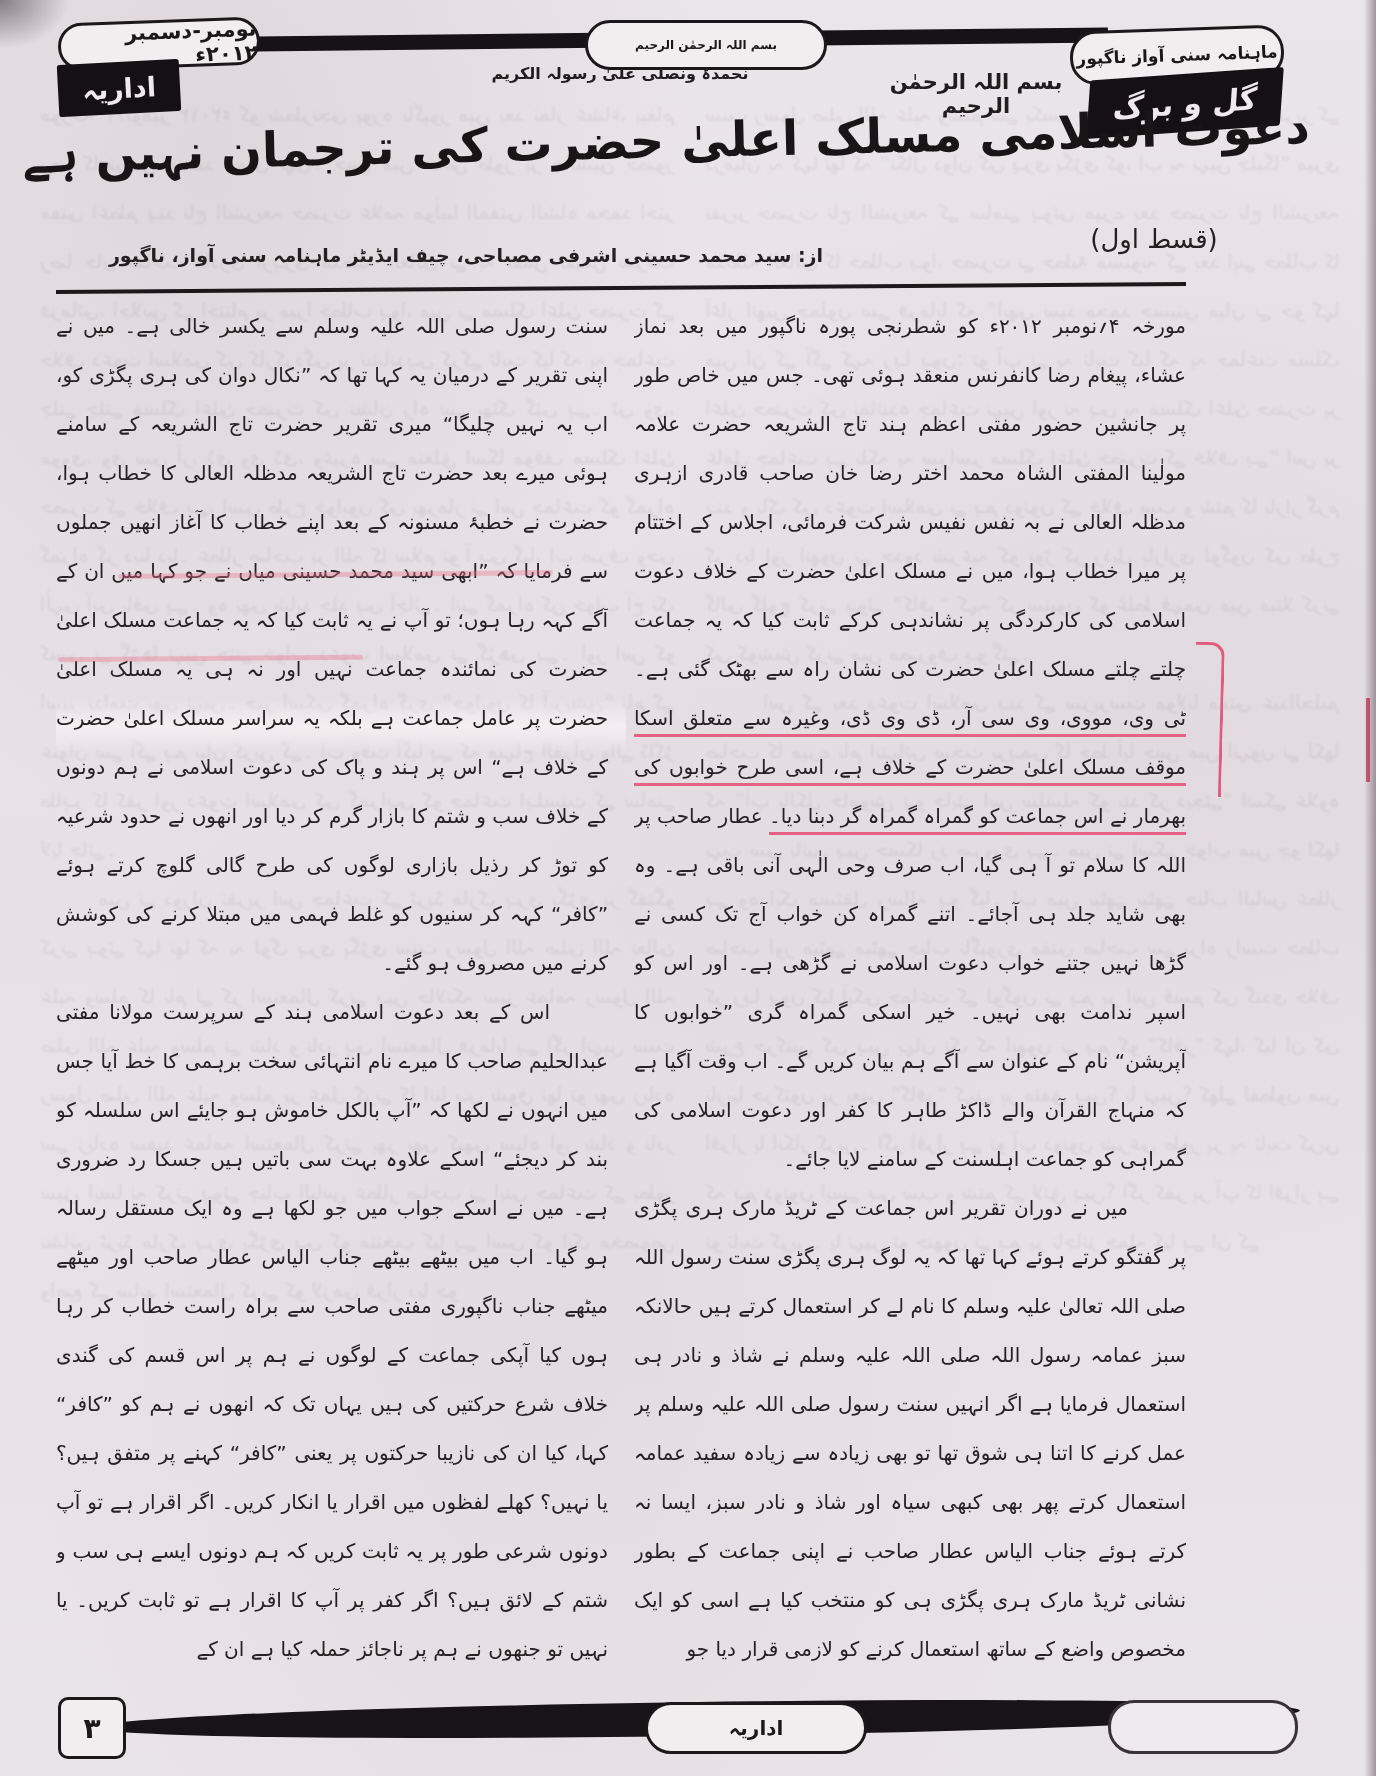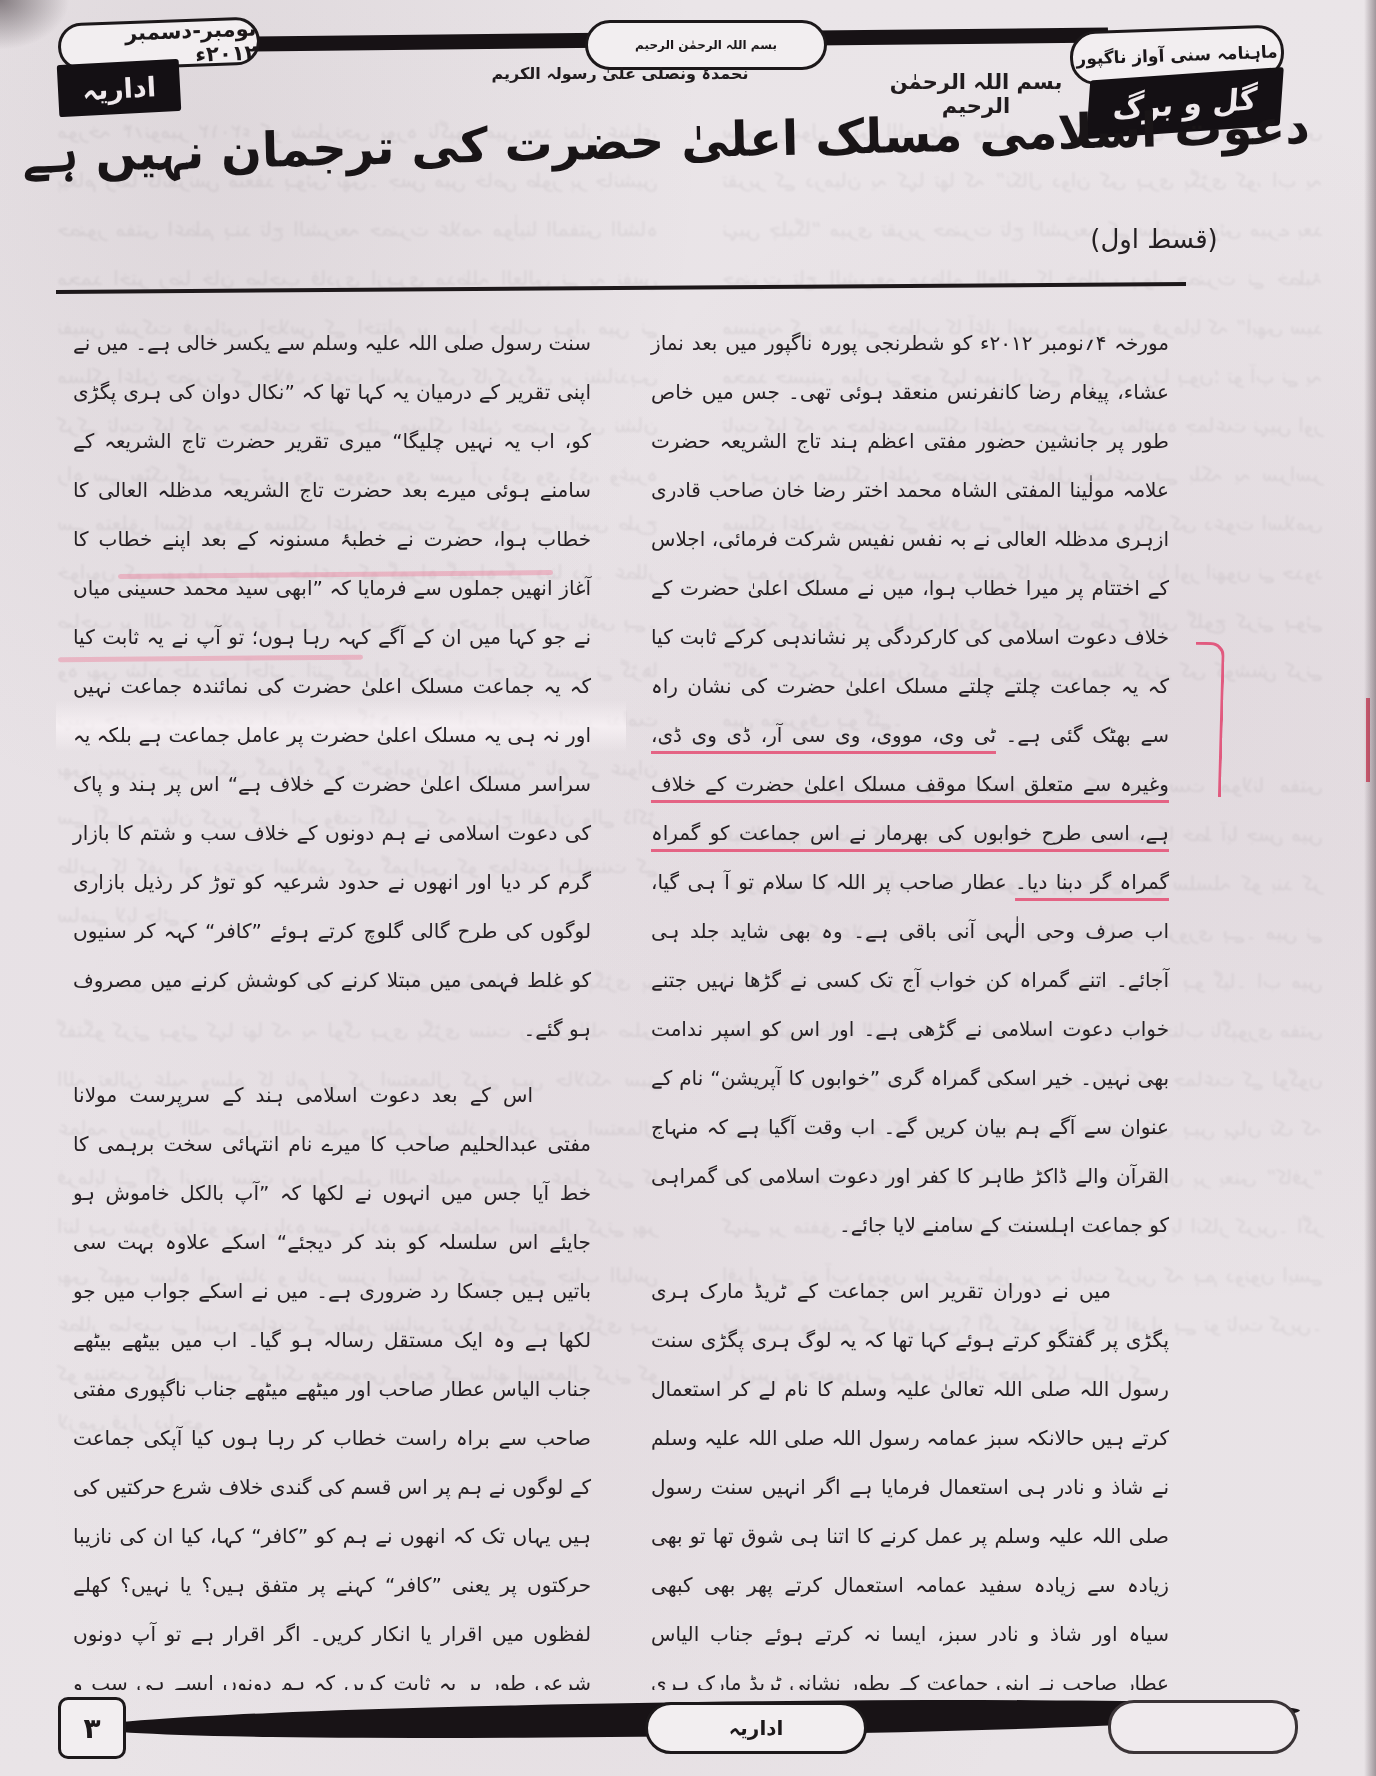--- a/index.html
+++ b/index.html
@@ -46,21 +46,21 @@
   
   #headline{left:70px;top:112px;width:1240px;font-size:48px;font-weight:bold;color:#191517;
     text-align:center;white-space:nowrap;transform:rotate(-1.3deg);letter-spacing:-1px;z-index:6;}
   #part-label{left:1074px;top:224px;width:160px;font-size:26px;font-weight:normal;color:#241f21;text-align:center;z-index:6;}
   #byline{left:108px;top:244px;width:716px;font-size:19px;font-weight:bold;color:#241f21;text-align:center;z-index:6;}
   #header-rule{left:56px;top:286px;width:1130px;height:4px;background:#1d181a;transform:rotate(-0.4deg);z-index:6;}
   
   #columns{left:56px;top:302px;width:1130px;height:1388px;display:flex;gap:26px;direction:rtl;z-index:5;
     font-size:20px;line-height:49px;text-align:justify;color:#272124;overflow:hidden;}
   .col{flex:1;overflow:hidden;}
-  #columns p,#ghost p{margin:17px;}
+  #columns p,#ghost p{margin:0;}
   #columns p.indent,#ghost p.indent{text-indent:58px;}
   .pink-underline{text-decoration:underline;text-decoration-color:#e46384;
     text-decoration-thickness:3px;text-underline-offset:9px;}
   
   .streak{background:rgba(236,112,144,.38);height:5px;border-radius:3px;z-index:7;transform:rotate(-0.5deg);}
   #streak-1{left:118px;top:572px;width:435px;}
   #streak-2{left:58px;top:656px;width:305px;}
   #crease{left:56px;top:700px;width:570px;height:52px;z-index:4;
     background:linear-gradient(180deg,transparent,rgba(250,244,247,.75),transparent);}
   #margin-bracket{left:1194px;top:642px;width:26px;height:152px;z-index:7;
@@ -93,20 +93,21 @@
   <div id="date-badge" class="abs pill" dir="rtl">نومبر-دسمبر ۲۰۱۲ء</div>
   <div id="bismillah-pill" class="abs pill" dir="rtl">بسم اللہ الرحمٰن الرحیم</div>
   <div id="magazine-pill" class="abs pill" dir="rtl">ماہنامہ سنی آواز ناگپور</div>
   <div id="editorial-badge" class="abs black-badge" dir="rtl">اداریہ</div>
   <div id="brand-badge" class="abs black-badge" dir="rtl">گل و برگ</div>
   <div id="hamd-line" class="abs" dir="rtl">نحمدۂ ونصلی علیٰ رسولہ الکریم</div>
   <div id="bismillah-line" class="abs" dir="rtl">بسم اللہ الرحمٰن الرحیم</div>
 
   <div id="headline" class="abs" dir="rtl">دعوت اسلامی مسلک اعلیٰ حضرت کی ترجمان نہیں ہے</div>
   <div id="part-label" class="abs" dir="rtl">(قسط اول)</div>
+  <div id="byline" class="abs" dir="rtl">از: سید محمد حسینی اشرفی مصباحی، چیف ایڈیٹر ماہنامہ سنی آواز، ناگپور</div>
   <div id="header-rule" class="abs"></div>
 
   <div id="columns" class="abs">
     <div class="col" id="col-right" dir="rtl">
         <p><span>مورخہ ۴؍نومبر ۲۰۱۲ء کو شطرنجی پورہ ناگپور میں بعد نماز عشاء، پیغام رضا کانفرنس منعقد ہوئی تھی۔ جس میں خاص طور پر جانشین حضور مفتی اعظم ہند تاج الشریعہ حضرت علامہ مولٰینا المفتی الشاہ محمد اختر رضا خان صاحب قادری ازہری مدظلہ العالی نے بہ نفس نفیس شرکت فرمائی، اجلاس کے اختتام پر میرا خطاب ہوا، میں نے مسلک اعلیٰ حضرت کے خلاف دعوت اسلامی کی کارکردگی پر نشاندہی کرکے ثابت کیا کہ یہ جماعت چلتے چلتے مسلک اعلیٰ حضرت کی نشان راہ سے بھٹک گئی ہے۔ </span><span class="pink-underline">ٹی وی، مووی، وی سی آر، ڈی وی ڈی، وغیرہ سے متعلق اسکا موقف مسلک اعلیٰ حضرت کے خلاف ہے، اسی طرح خوابوں کی بھرمار نے اس جماعت کو گمراہ گمراہ گر دبنا دیا۔</span><span> عطار صاحب پر اللہ کا سلام تو آ ہی گیا، اب صرف وحی الٰہی آنی باقی ہے۔ وہ بھی شاید جلد ہی آجائے۔ اتنے گمراہ کن خواب آج تک کسی نے گڑھا نہیں جتنے خواب دعوت اسلامی نے گڑھی ہے۔ اور اس کو اسپر ندامت بھی نہیں۔ خیر اسکی گمراہ گری ”خوابوں کا آپریشن“ نام کے عنوان سے آگے ہم بیان کریں گے۔ اب وقت آگیا ہے کہ منہاج القرآن والے ڈاکڑ طاہر کا کفر اور دعوت اسلامی کی گمراہی کو جماعت اہلسنت کے سامنے لایا جائے۔</span></p>
         <p class="indent"><span>میں نے دوران تقریر اس جماعت کے ٹریڈ مارک ہری پگڑی پر گفتگو کرتے ہوئے کہا تھا کہ یہ لوگ ہری پگڑی سنت رسول اللہ صلی اللہ تعالیٰ علیہ وسلم کا نام لے کر استعمال کرتے ہیں حالانکہ سبز عمامہ رسول اللہ صلی اللہ علیہ وسلم نے شاذ و نادر ہی استعمال فرمایا ہے اگر انہیں سنت رسول صلی اللہ علیہ وسلم پر عمل کرنے کا اتنا ہی شوق تھا تو بھی زیادہ سے زیادہ سفید عمامہ استعمال کرتے پھر بھی کبھی سیاہ اور شاذ و نادر سبز، ایسا نہ کرتے ہوئے جناب الیاس عطار صاحب نے اپنی جماعت کے بطور نشانی ٹریڈ مارک ہری پگڑی ہی کو منتخب کیا ہے اسی کو ایک مخصوص واضع کے ساتھ استعمال کرنے کو لازمی قرار دیا جو</span></p>
       </div>
     <div class="col" id="col-left" dir="rtl">
         <p><span>سنت رسول صلی اللہ علیہ وسلم سے یکسر خالی ہے۔ میں نے اپنی تقریر کے درمیان یہ کہا تھا کہ ”نکال دوان کی ہری پگڑی کو، اب یہ نہیں چلیگا“ میری تقریر حضرت تاج الشریعہ کے سامنے ہوئی میرے بعد حضرت تاج الشریعہ مدظلہ العالی کا خطاب ہوا، حضرت نے خطبۂ مسنونہ کے بعد اپنے خطاب کا آغاز انھیں جملوں سے فرمایا کہ ”ابھی سید محمد حسینی میاں نے جو کہا میں ان کے آگے کہہ رہا ہوں؛ تو آپ نے یہ ثابت کیا کہ یہ جماعت مسلک اعلیٰ حضرت کی نمائندہ جماعت نہیں اور نہ ہی یہ مسلک اعلیٰ حضرت پر عامل جماعت ہے بلکہ یہ سراسر مسلک اعلیٰ حضرت کے خلاف ہے“ اس پر ہند و پاک کی دعوت اسلامی نے ہم دونوں کے خلاف سب و شتم کا بازار گرم کر دیا اور انھوں نے حدود شرعیہ کو توڑ کر رذیل بازاری لوگوں کی طرح گالی گلوچ کرتے ہوئے ”کافر“ کہہ کر سنیوں کو غلط فہمی میں مبتلا کرنے کی کوشش کرنے میں مصروف ہو گئے۔</span></p>
         <p class="indent"><span>اس کے بعد دعوت اسلامی ہند کے سرپرست مولانا مفتی عبدالحلیم صاحب کا میرے نام انتہائی سخت برہمی کا خط آیا جس میں انہوں نے لکھا کہ ”آپ بالکل خاموش ہو جایئے اس سلسلہ کو بند کر دیجئے“ اسکے علاوہ بہت سی باتیں ہیں جسکا رد ضروری ہے۔ میں نے اسکے جواب میں جو لکھا ہے وہ ایک مستقل رسالہ ہو گیا۔ اب میں بیٹھے بیٹھے جناب الیاس عطار صاحب اور میٹھے میٹھے جناب ناگپوری مفتی صاحب سے براہ راست خطاب کر رہا ہوں کیا آپکی جماعت کے لوگوں نے ہم پر اس قسم کی گندی خلاف شرع حرکتیں کی ہیں یہاں تک کہ انھوں نے ہم کو ”کافر“ کہا، کیا ان کی نازیبا حرکتوں پر یعنی ”کافر“ کہنے پر متفق ہیں؟ یا نہیں؟ کھلے لفظوں میں اقرار یا انکار کریں۔ اگر اقرار ہے تو آپ دونوں شرعی طور پر یہ ثابت کریں کہ ہم دونوں ایسے ہی سب و شتم کے لائق ہیں؟ اگر کفر پر آپ کا اقرار ہے تو ثابت کریں۔ یا نہیں تو جنھوں نے ہم پر ناجائز حملہ کیا ہے ان کے</span></p>

